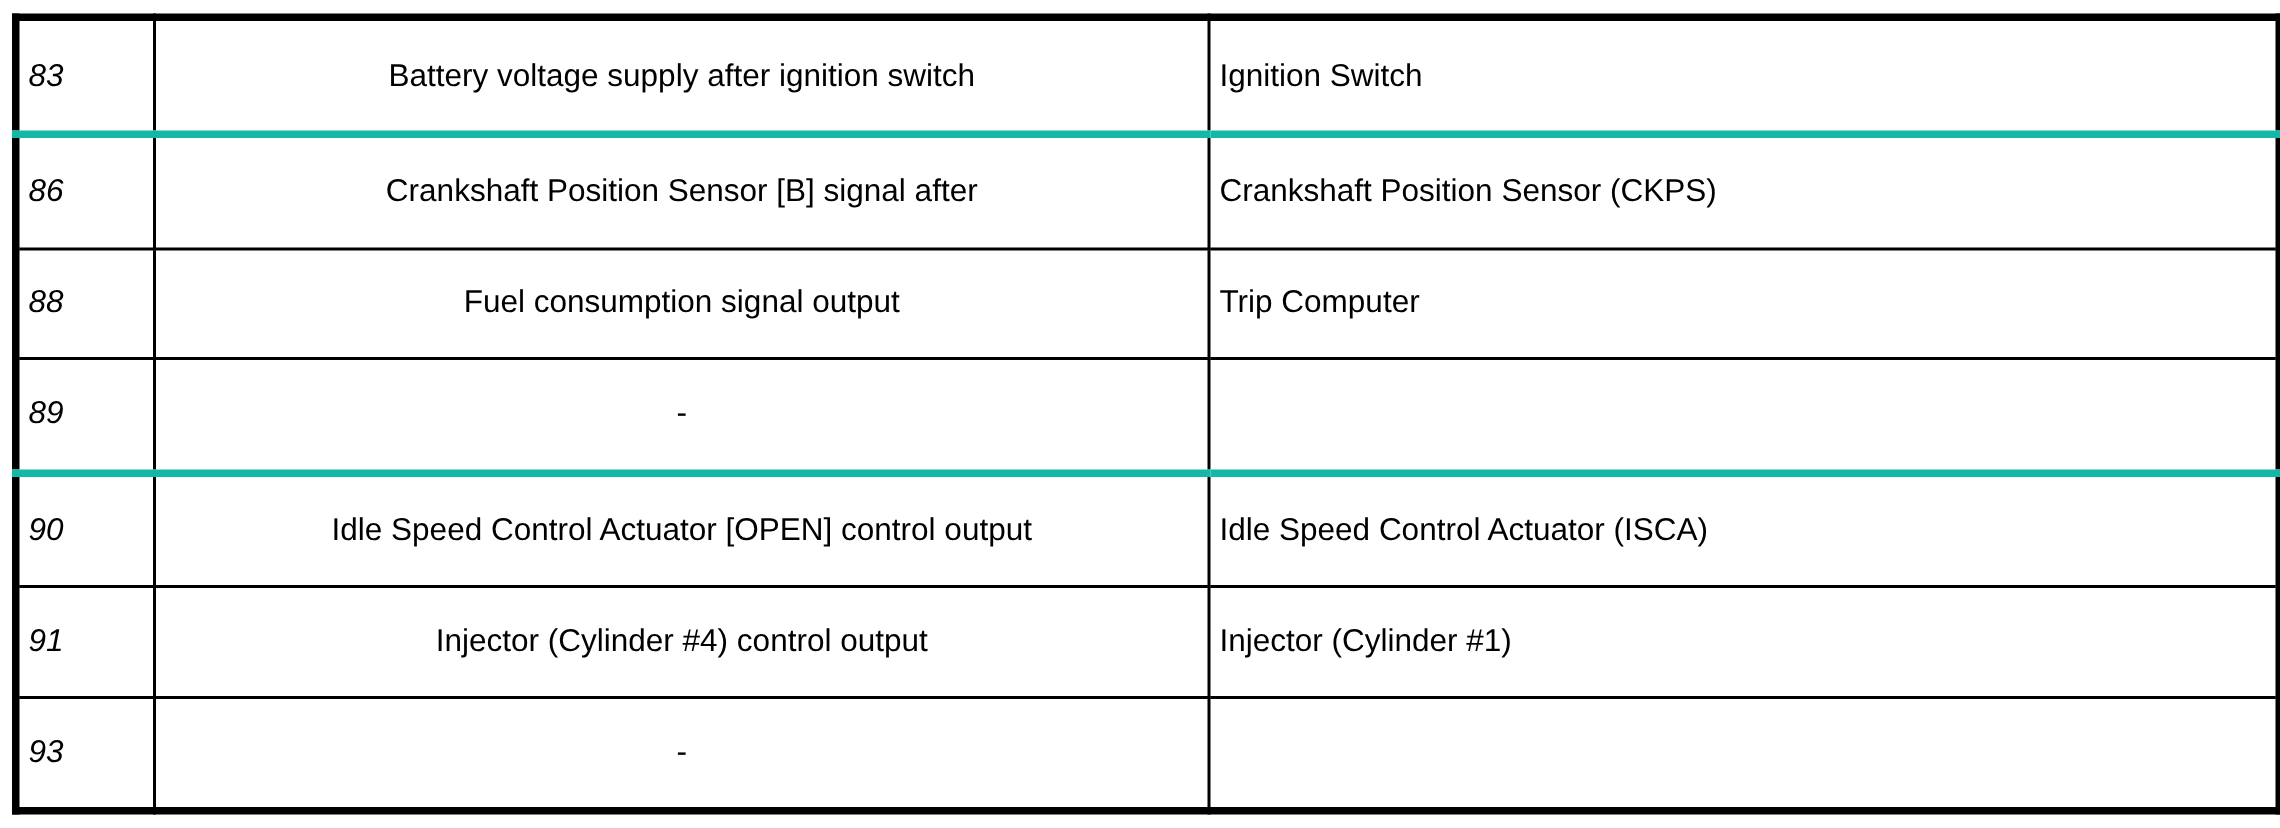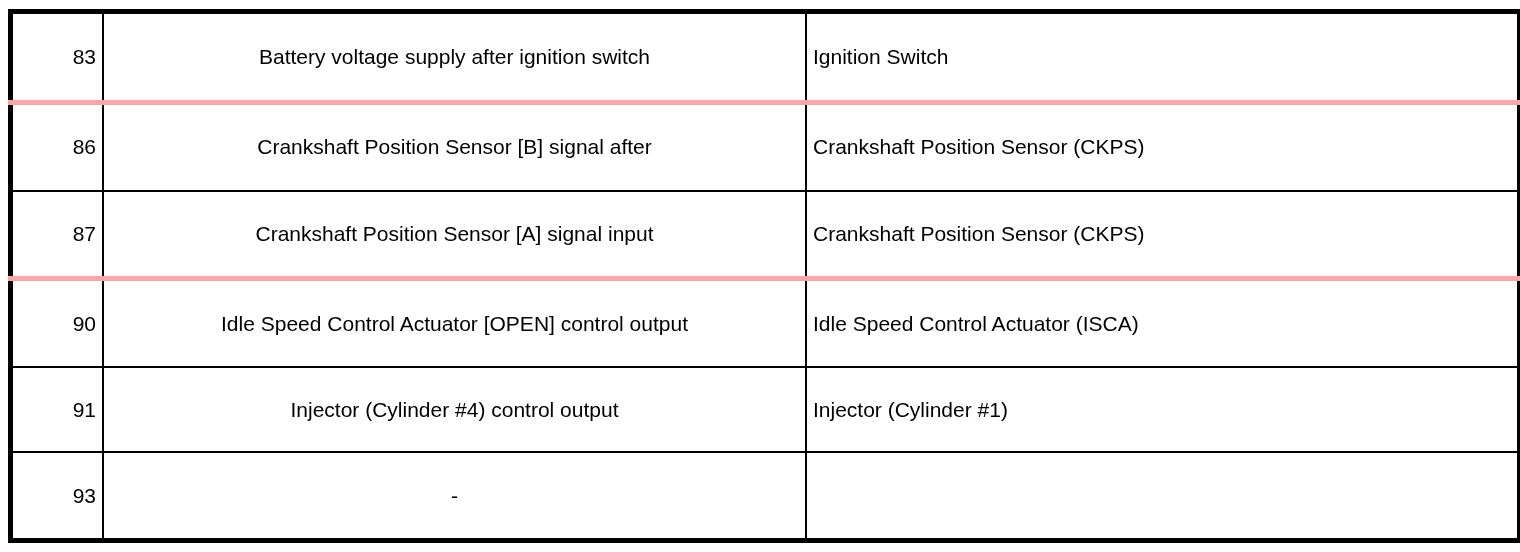--- a/index.html
+++ b/index.html
@@ -35,27 +35,28 @@
     height: 37px;
     vertical-align: middle;
     overflow: hidden;
   }
   
   table.pin-table {
     border: 5px solid #000000;
   }
   
   tbody.section:not(:first-of-type) > tr:first-child > td {
-    border-top: 5px solid #fca5a5;
+    border-top: 5px solid #14b8a6;
   }
   td.pin {
     width: 77px;
-    text-align: right;
+    text-align: left;
     padding-left: 2px;
     padding-right: 2px;
+    font-style: italic;
   }
   td.desc {
     width: 689px;
     text-align: center;
   }
   td.desc.center {
     text-align: center;
   }
   td.conn {
     width: 698px;
@@ -75,23 +76,28 @@
           <td class="conn">Ignition Switch</td>
         </tr>
       </tbody>
       <tbody class="section">
         <tr>
           <td class="pin">86</td>
           <td class="desc">Crankshaft Position Sensor [B] signal after</td>
           <td class="conn">Crankshaft Position Sensor (CKPS)</td>
         </tr>
         <tr>
-          <td class="pin">87</td>
-          <td class="desc">Crankshaft Position Sensor [A] signal input</td>
-          <td class="conn">Crankshaft Position Sensor (CKPS)</td>
+          <td class="pin">88</td>
+          <td class="desc">Fuel consumption signal output</td>
+          <td class="conn">Trip Computer</td>
+        </tr>
+        <tr>
+          <td class="pin">89</td>
+          <td class="desc center">-</td>
+          <td class="conn"></td>
         </tr>
       </tbody>
       <tbody class="section">
         <tr>
           <td class="pin">90</td>
           <td class="desc">Idle Speed Control Actuator [OPEN] control output</td>
           <td class="conn">Idle Speed Control Actuator (ISCA)</td>
         </tr>
         <tr>
           <td class="pin">91</td>

